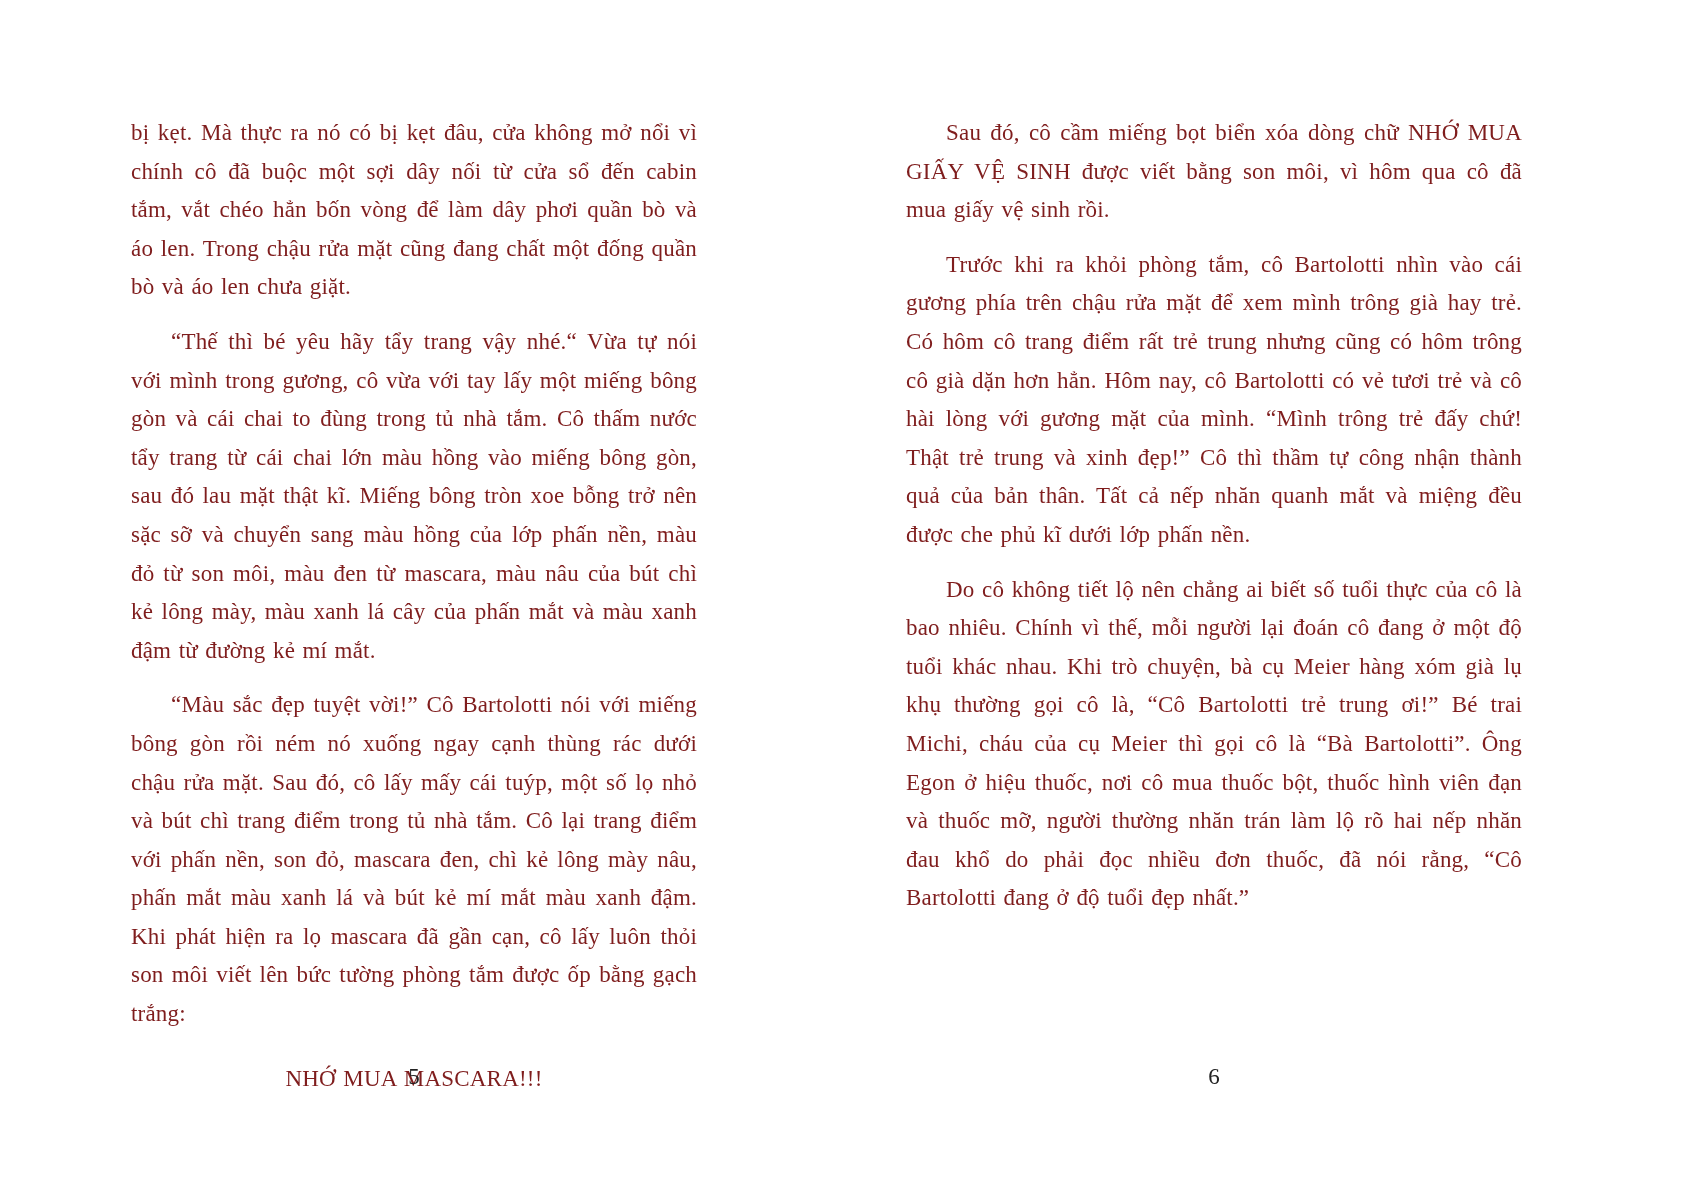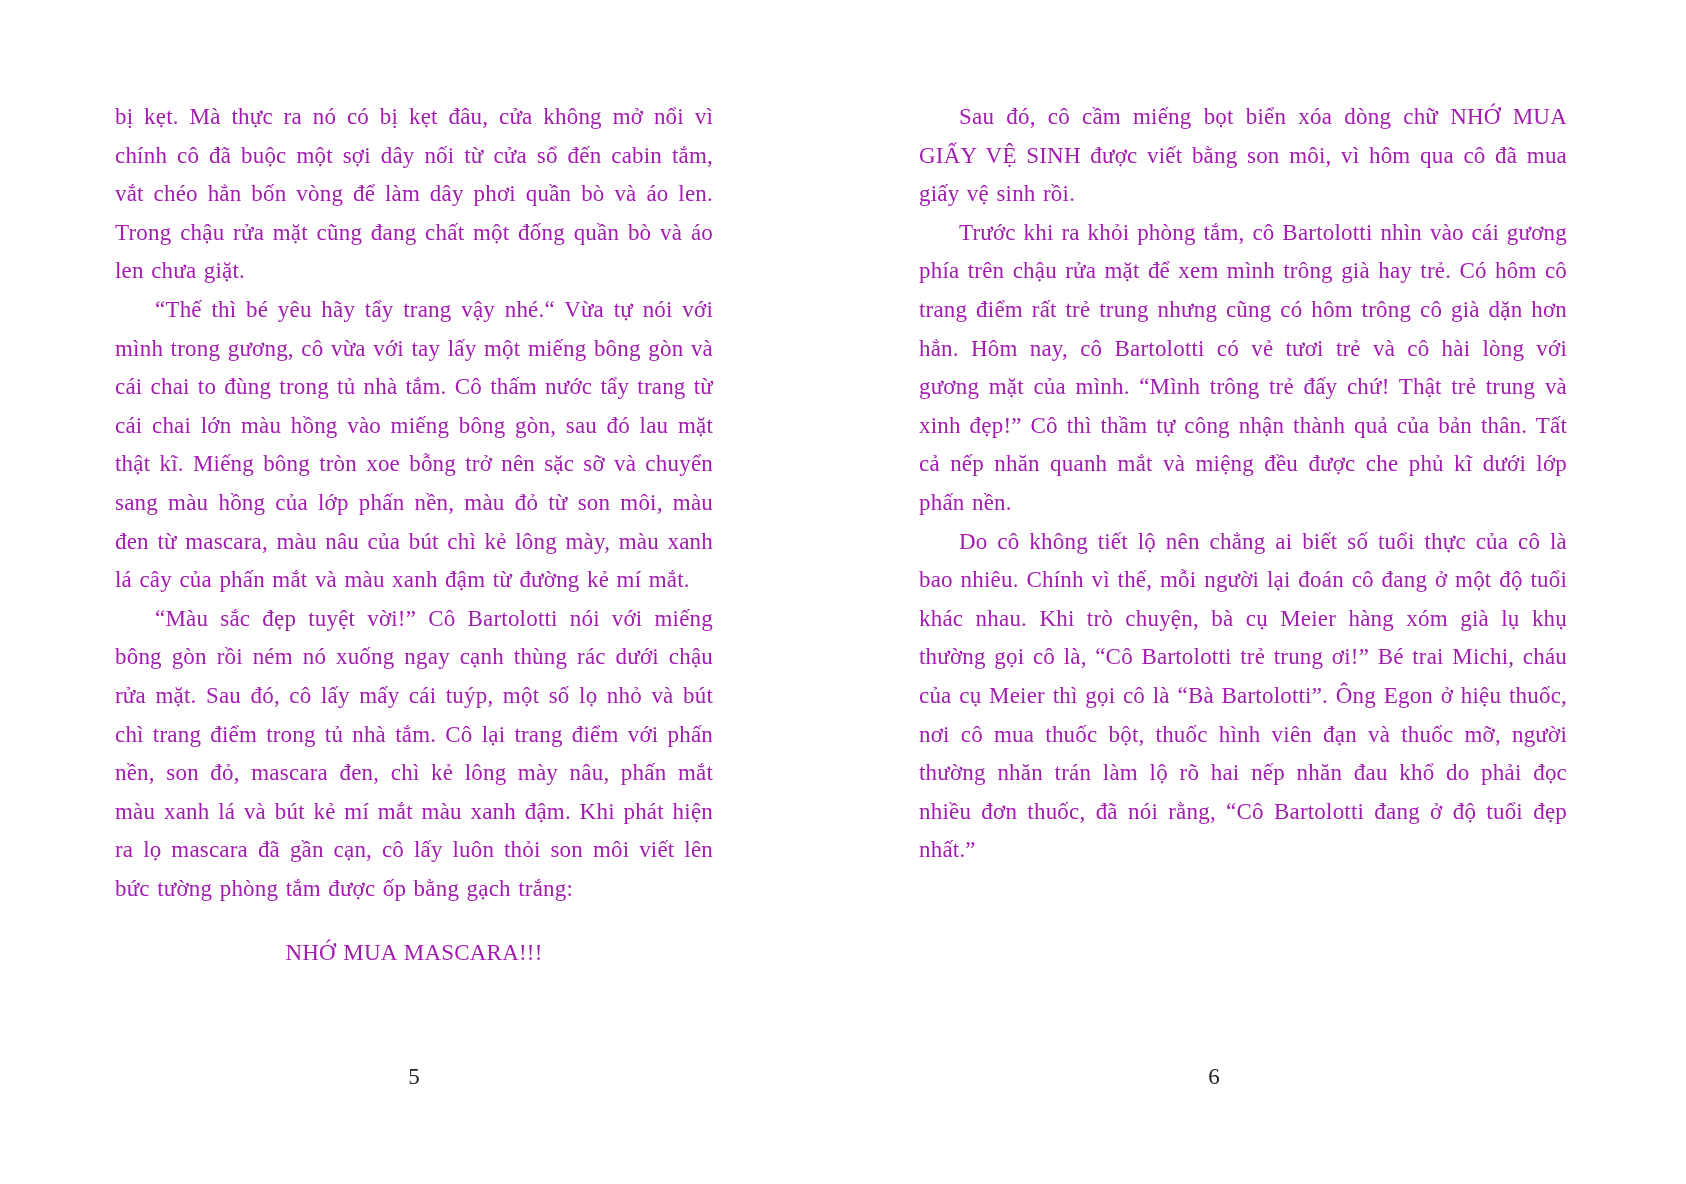--- a/index.html
+++ b/index.html
@@ -17,31 +17,31 @@
   }
   .page-column {
     position: absolute;
     top: 98px;
   }
   .page-column.left {
     left: 115px;
     width: 598px;
   }
   .page-column.right {
-    left: 919px;
+    left: 890px;
     width: 648px;
   }
   .page-column p.para {
-    margin: 0;
+    margin: 16px;
     font-size: 23px;
     line-height: 38.6px;
     text-align: justify;
     letter-spacing: 0.2px;
     word-spacing: 1.5px;
-    color: #a21caf;
+    color: #7f1d1d;
   }
   .page-column p.para.indent {
     text-indent: 40px;
   }
   .page-column p.para.center {
     text-align: center;
     text-indent: 0;
     margin-top: 26px;
   }
   .page-number {

